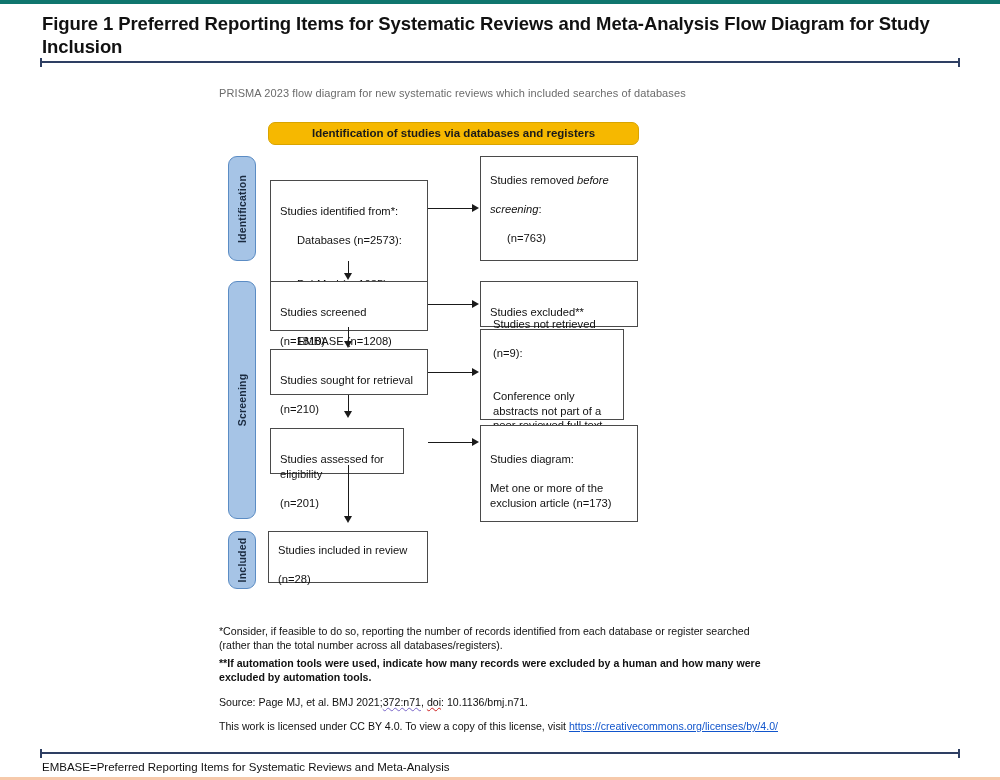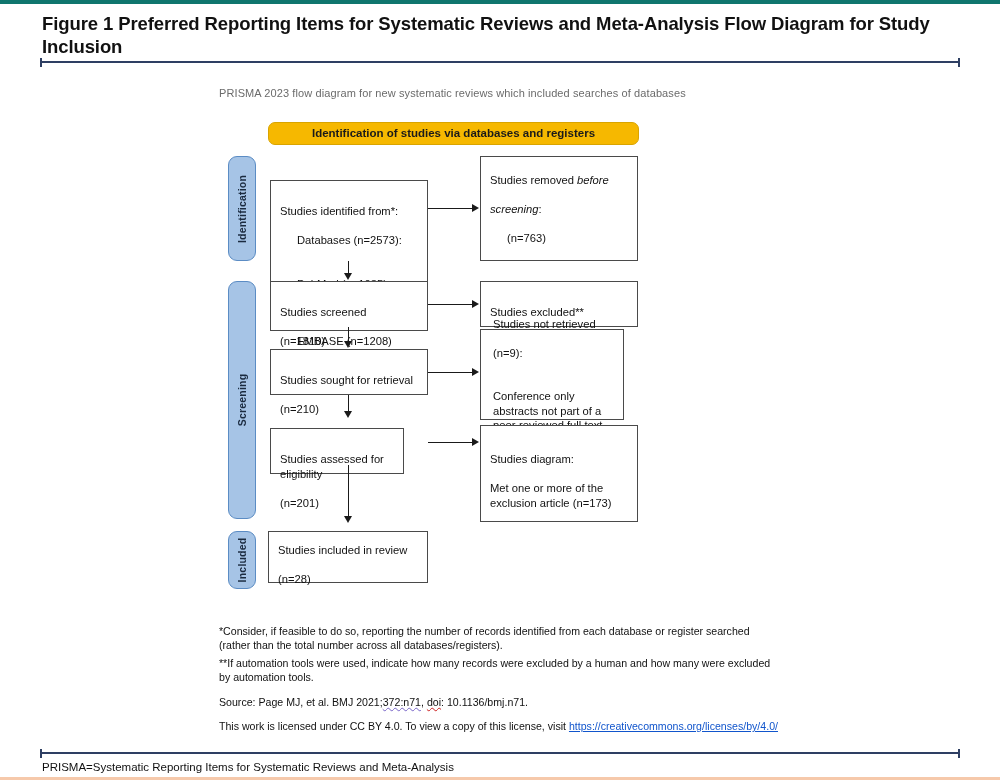--- a/index.html
+++ b/index.html
@@ -168,21 +168,21 @@
   
   .note {
     position: absolute;
     left: 219px;
     width: 560px;
     font-size: 10.6px;
     line-height: 1.32;
     color: #111111;
   }
   #note-1 { top: 621px; }
-  #note-2 { top: 653px; }
+  #note-2 { top: 653px; font-weight: bold; }
   #note-3 { top: 692px; }
   #note-4 { top: 716px; }
 
   .squiggle {
     text-decoration: underline;
     text-decoration-style: wavy;
     text-decoration-color: #7a66c8;
     text-decoration-thickness: 1px;
   }
   .squiggle-red {
@@ -302,15 +302,15 @@
 
   <div class="note" id="note-3">
     <span>Source: Page MJ, et al. BMJ 2021;</span><span class="squiggle">372:n71</span><span>, </span><span class="squiggle-red">doi</span><span>: 10.1136/bmj.n71.</span>
   </div>
 
   <div class="note" id="note-4">
     <span>This work is licensed under CC BY 4.0. To view a copy of this license, visit </span><a class="weblink" href="#">https://creativecommons.org/licenses/by/4.0/</a>
   </div>
 
   <div class="rule" id="rule-bottom"></div>
-  <div id="fig-footer">PRISMA=Systematic Reporting Items for Systematic Reviews and Meta-Analysis</div>
+  <div id="fig-footer">EMBASE=Preferred Reporting Items for Systematic Reviews and Meta-Analysis</div>
 
 </div>
 
 </body></html>

